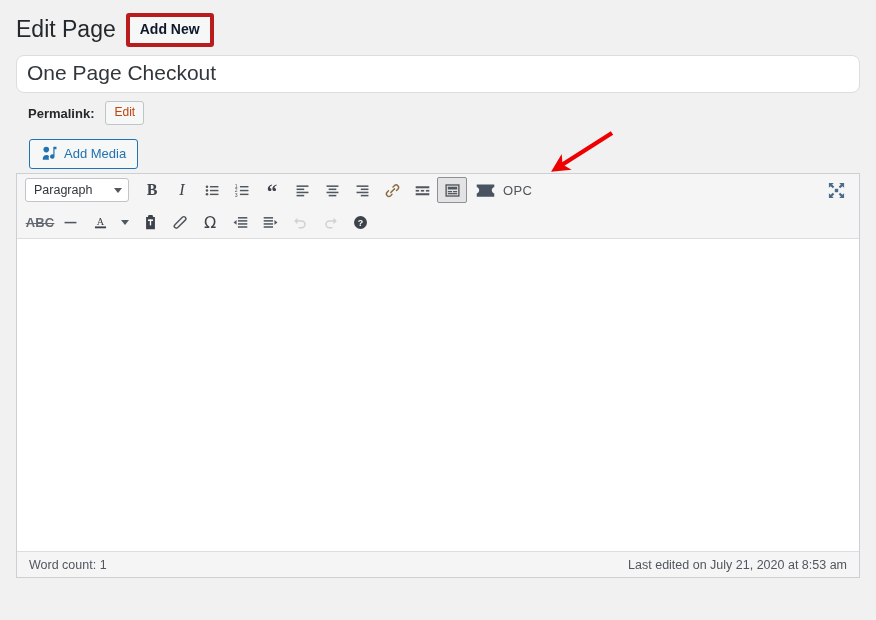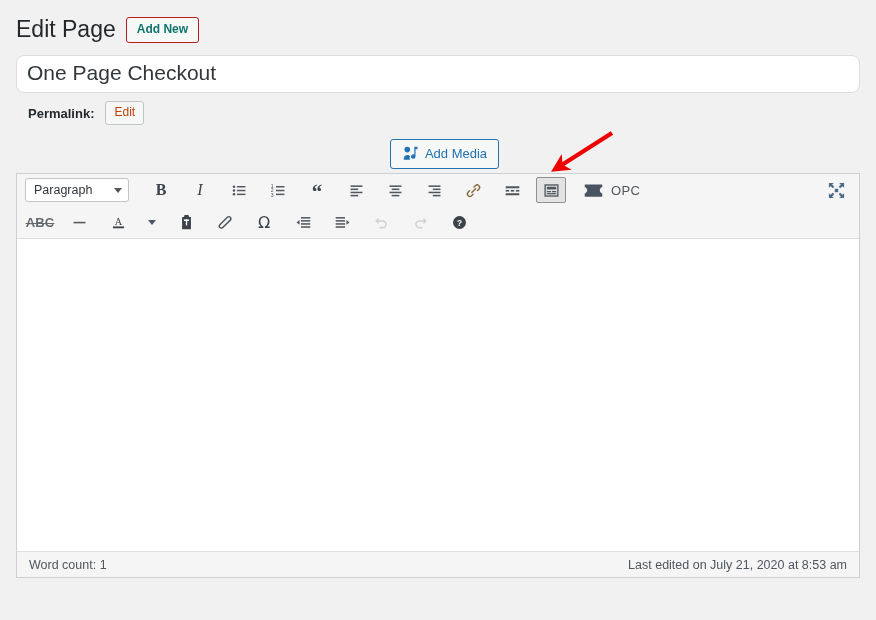--- a/index.html
+++ b/index.html
@@ -22,25 +22,25 @@
   }
   .page-title {
     font-size: 23px;
     font-weight: 400;
     color: #23282d;
     line-height: 1.3;
     white-space: nowrap;
   }
   .add-new-btn {
     display: inline-block;
-    font-size: 12px;
+    font-size: 14px;
     font-weight: bold;
-    color: #0f766e;
+    color: #0f172a;
     background: #f6f7f7;
-    border: 1px solid #b91c1c;
+    border: 4px solid #b91c1c;
     border-radius: 3px;
     padding: 4px 10px 5px;
     line-height: 1.2;
     cursor: pointer;
     white-space: nowrap;
   }
 
   
   .title-wrap { padding: 9px 16px 0 16px; }
   .title-input {
@@ -93,21 +93,21 @@
     line-height: 1.4;
     cursor: pointer;
   }
 
   
   .editor-area { padding: 12px 16px 0 16px; position: relative; }
 
   .media-row {
     display: flex;
     align-items: flex-end;
-    justify-content: center;
+    justify-content: space-between;
     height: 38px;
     position: relative;
     margin-left: 13px;
   }
   .add-media-btn {
     display: inline-flex;
     align-items: center;
     gap: 6px;
     font-size: 13px;
     color: #2271b1;
@@ -158,21 +158,21 @@
     background: #f5f5f5;
     border-bottom: 1px solid #ddd;
     padding: 0 2px;
     position: relative;
   }
   .toolbar-row {
     display: flex;
     align-items: center;
     height: 32px;
     padding: 0 6px;
-    gap: 9px;
+    gap: 0;
   }
   .toolbar-row.row2 { height: 32px; }
 
   .fmt-select {
     display: inline-flex;
     align-items: center;
     justify-content: space-between;
     width: 104px;
     height: 24px;
     padding: 0 6px 0 8px;

